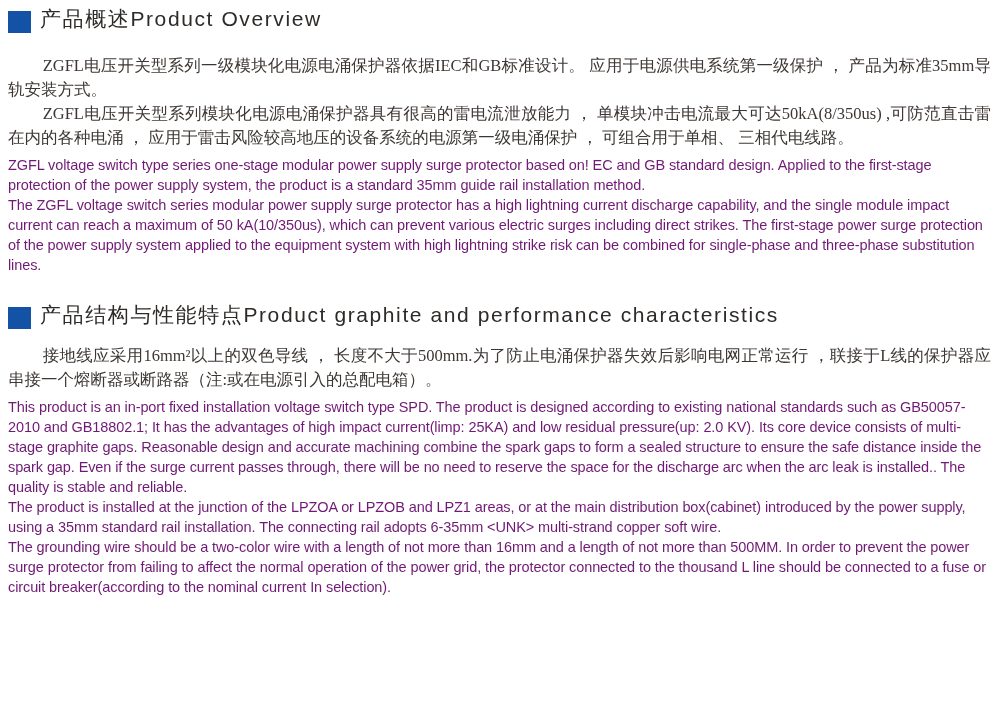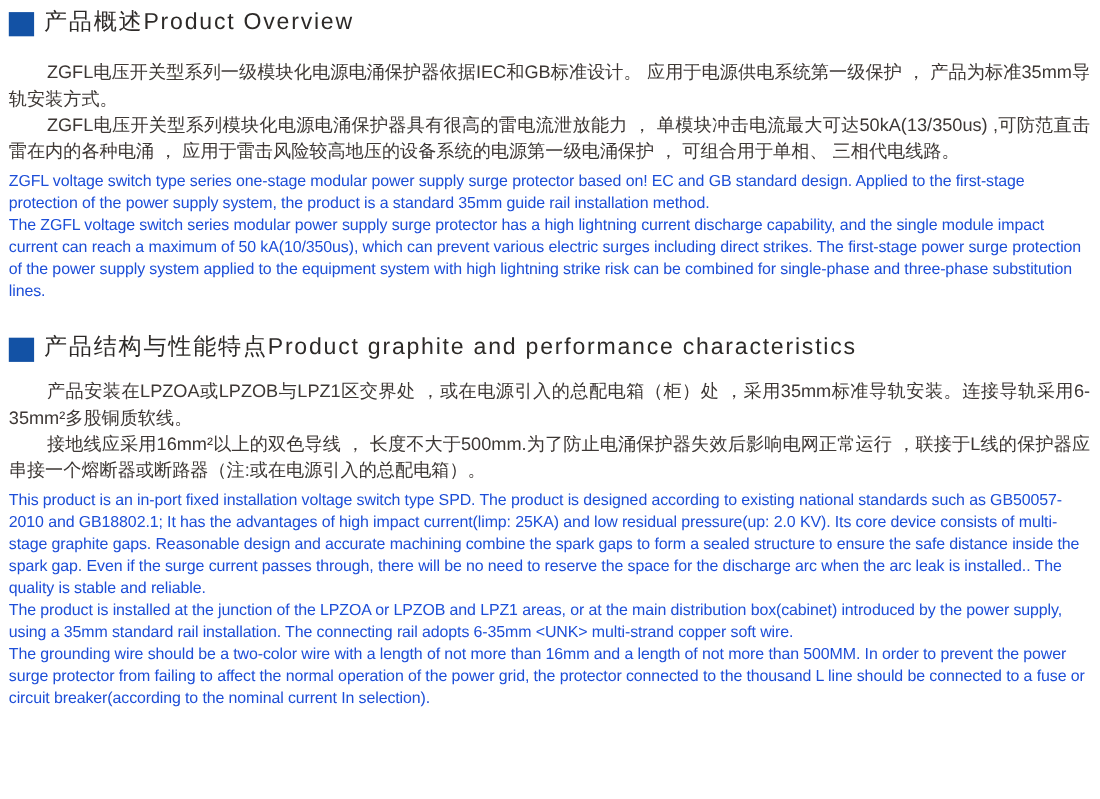--- a/index.html
+++ b/index.html
@@ -36,25 +36,26 @@
   }
   .cn-block {
     font-size: 16.5px;
     line-height: 24px;
     color: #3d3734;
     text-align: justify;
   }
   .cn-block p {
     margin: 0;
     text-indent: 2.1em;
+    font-family: Liberation Serif, serif;
   }
   .en-block {
     font-size: 14.5px;
     line-height: 20px;
-    color: #1d4ed8;
+    color: #701a75;
     letter-spacing: -0.1px;
   }
   .en-block p {
     margin: 0;
   }
   .section-overview .cn-block { margin-top: 21px; }
   .section-overview .en-block { margin-top: 5px; }
   .section-structure { margin-top: 27px; }
   .section-structure .cn-block { margin-top: 15px; }
   .section-structure .en-block { margin-top: 5px; }
@@ -64,35 +65,34 @@
 
 <div class="page">
 
   <section class="section-overview">
     <div class="heading-row">
       <span class="bullet-square" style="background: rgb(19, 82, 165);"></span>
       <span class="heading-text">产品概述Product Overview</span>
     </div>
     <div class="cn-block">
       <p>ZGFL电压开关型系列一级模块化电源电涌保护器依据IEC和GB标准设计。 应用于电源供电系统第一级保护 ， 产品为标准35mm导轨安装方式。</p>
-      <p>ZGFL电压开关型系列模块化电源电涌保护器具有很高的雷电流泄放能力 ， 单模块冲击电流最大可达50kA(13/350us) ,可防范直击雷在内的各种电涌 ， 应用于雷击风险较高地压的设备系统的电源第一级电涌保护 ， 可组合用于单相、 三相代电线路。</p>
+      <p>ZGFL电压开关型系列模块化电源电涌保护器具有很高的雷电流泄放能力 ， 单模块冲击电流最大可达50kA(8/350us) ,可防范直击雷在内的各种电涌 ， 应用于雷击风险较高地压的设备系统的电源第一级电涌保护 ， 可组合用于单相、 三相代电线路。</p>
     </div>
     <div class="en-block">
       <p>ZGFL voltage switch type series one-stage modular power supply surge protector based on! EC and GB standard design. Applied to the first-stage protection of the power supply system, the product is a standard 35mm guide rail installation method.</p>
       <p>The ZGFL voltage switch series modular power supply surge protector has a high lightning current discharge capability, and the single module impact current can reach a maximum of 50 kA(10/350us), which can prevent various electric surges including direct strikes. The first-stage power surge protection of the power supply system applied to the equipment system with high lightning strike risk can be combined for single-phase and three-phase substitution lines.</p>
     </div>
   </section>
 
   <section class="section-structure">
     <div class="heading-row">
       <span class="bullet-square" style="background: rgb(19, 82, 165);"></span>
       <span class="heading-text">产品结构与性能特点Product graphite and performance characteristics</span>
     </div>
     <div class="cn-block">
-      <p>产品安装在LPZOA或LPZOB与LPZ1区交界处 ，或在电源引入的总配电箱（柜）处 ，采用35mm标准导轨安装。连接导轨采用6-35mm²多股铜质软线。</p>
       <p>接地线应采用16mm²以上的双色导线 ， 长度不大于500mm.为了防止电涌保护器失效后影响电网正常运行 ，联接于L线的保护器应串接一个熔断器或断路器（注:或在电源引入的总配电箱）。</p>
     </div>
     <div class="en-block">
       <p>This product is an in-port fixed installation voltage switch type SPD. The product is designed according to existing national standards such as GB50057-2010 and GB18802.1; It has the advantages of high impact current(limp: 25KA) and low residual pressure(up: 2.0 KV). Its core device consists of multi-stage graphite gaps. Reasonable design and accurate machining combine the spark gaps to form a sealed structure to ensure the safe distance inside the spark gap. Even if the surge current passes through, there will be no need to reserve the space for the discharge arc when the arc leak is installed.. The quality is stable and reliable.</p>
       <p>The product is installed at the junction of the LPZOA or LPZOB and LPZ1 areas, or at the main distribution box(cabinet) introduced by the power supply, using a 35mm standard rail installation. The connecting rail adopts 6-35mm &lt;UNK&gt; multi-strand copper soft wire.</p>
       <p>The grounding wire should be a two-color wire with a length of not more than 16mm and a length of not more than 500MM. In order to prevent the power surge protector from failing to affect the normal operation of the power grid, the protector connected to the thousand L line should be connected to a fuse or circuit breaker(according to the nominal current In selection).</p>
     </div>
   </section>
 
 </div>

